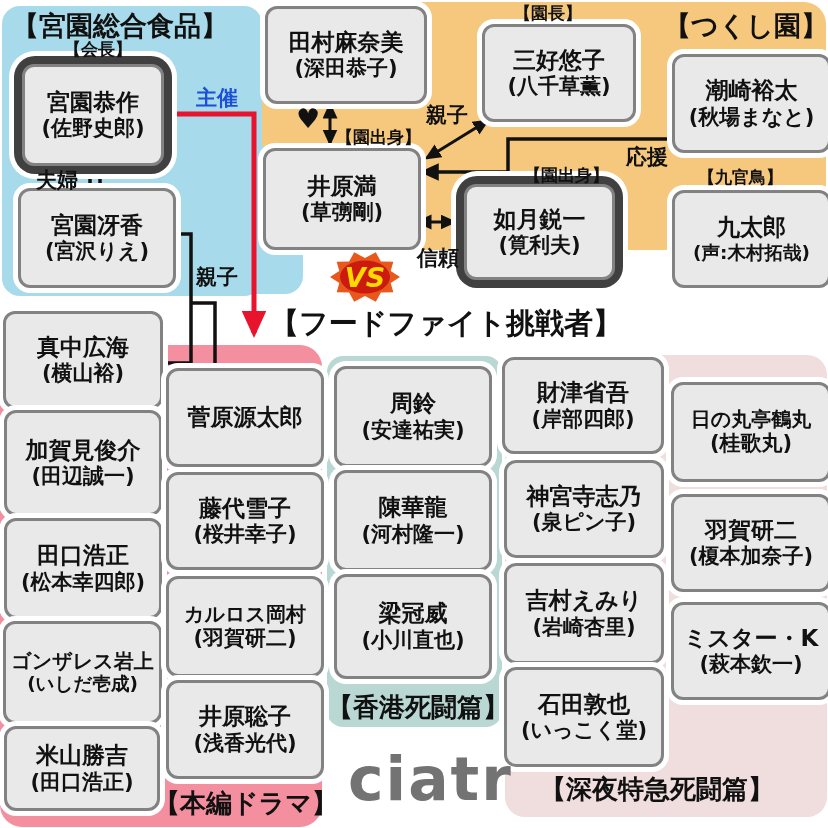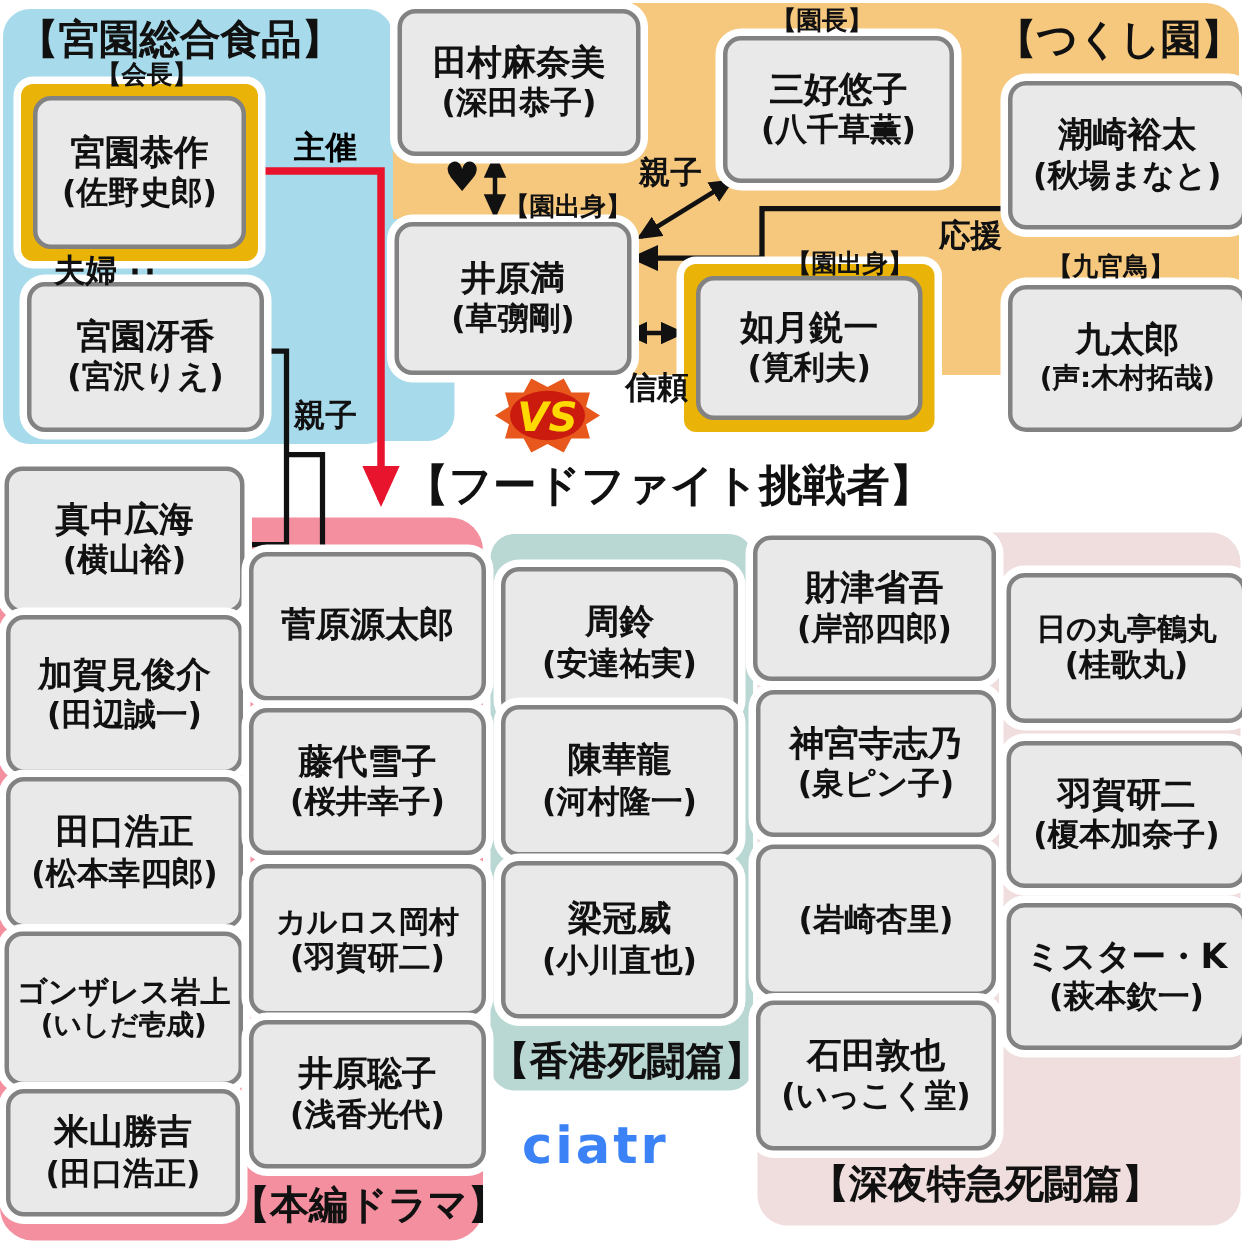--- a/index.html
+++ b/index.html
@@ -9,35 +9,35 @@
   .r-orange{left:262px;top:2px;width:564px;height:248px;background:#f6c87e;border-radius:22px;}
   .r-blueA{left:2px;top:6px;width:260px;height:290px;background:#a7daea;border-radius:18px;}
   .r-blueB{left:2px;top:146px;width:301px;height:148px;background:#a7daea;border-radius:18px;}
   .r-pink{left:0px;top:345px;width:322px;height:482px;background:#f48f9f;border-radius:22px;}
   .r-teal{left:327px;top:356px;width:175px;height:371px;background:#b9d7d3;border-radius:16px;}
   .r-pale{left:505px;top:355px;width:322px;height:462px;background:#f0dddd;border-radius:20px;}
   .wires{position:absolute;left:0;top:0;z-index:2;pointer-events:none;}
   .cbox{position:absolute;z-index:3;background:#e9e9e9;border:3px solid #828282;border-radius:12px;
         box-shadow:0 0 0 5px #ffffff;display:flex;flex-direction:column;align-items:center;
         justify-content:center;text-align:center;line-height:1.2;white-space:nowrap;}
-  .hl{position:absolute;z-index:3;background:#eab308;border-radius:8px;box-shadow:0 0 0 5px #ffffff;}
+  .hl{position:absolute;z-index:3;background:#404040;border-radius:21px;box-shadow:0 0 0 5px #ffffff;}
   .hl .cbox{position:absolute;inset:8px;box-shadow:none;}
   .cname{font-size:23px;}
   .cactor{font-size:21px;}
   .fs-s{font-size:20px;}
   .as{font-size:18.5px;}
   .lbl{position:absolute;z-index:4;white-space:nowrap;}
   .title{font-size:27px;}
   .role{font-size:17px;}
   .rel{font-size:21px;}
-  .red{color:#000000;}
+  .red{color:#1d4ed8;}
   .heading{font-size:29px;}
   .seclbl{font-size:26px;}
   .vs{position:absolute;z-index:5;}
-  .logo{position:absolute;z-index:4;font-size:34px;letter-spacing:2px;color:#3b82f6;}
+  .logo{position:absolute;z-index:4;font-size:60px;letter-spacing:2px;color:#737373;}
 </style>
 </head>
 <body>
 
 <div class="canvas">
 
   <div class="region r-orange"></div>
   <div class="region r-blueA"></div>
   <div class="region r-blueB"></div>
   <div class="region r-pink"></div>
@@ -160,21 +160,21 @@
   </div>
   <div class="cbox" style="left:166px;top:576px;width:152px;height:95px;">
     <div class="cname fs-s">カルロス岡村</div>
     <div class="cactor">(羽賀研二)</div>
   </div>
   <div class="cbox" style="left:166px;top:680px;width:152px;height:93px;">
     <div class="cname">井原聡子</div>
     <div class="cactor">(浅香光代)</div>
   </div>
 
-  <div class="cbox" style="left:334px;top:366px;width:152px;height:95px;margin-top:12px;">
+  <div class="cbox" style="left:334px;top:366px;width:152px;height:95px;">
     <div class="cname">周鈴</div>
     <div class="cactor">(安達祐実)</div>
   </div>
   <div class="cbox" style="left:334px;top:470px;width:152px;height:95px;">
     <div class="cname">陳華龍</div>
     <div class="cactor">(河村隆一)</div>
   </div>
   <div class="cbox" style="left:334px;top:574px;width:152px;height:99px;">
     <div class="cname">梁冠威</div>
     <div class="cactor">(小川直也)</div>
@@ -182,20 +182,21 @@
 
   <div class="cbox" style="left:502px;top:357px;width:156px;height:91px;">
     <div class="cname">財津省吾</div>
     <div class="cactor">(岸部四郎)</div>
   </div>
   <div class="cbox" style="left:504px;top:460px;width:154px;height:92px;">
     <div class="cname">神宮寺志乃</div>
     <div class="cactor">(泉ピン子)</div>
   </div>
   <div class="cbox" style="left:504px;top:563px;width:154px;height:95px;">
+    <div class="cname">吉村えみり</div>
     <div class="cactor">(岩崎杏里)</div>
   </div>
   <div class="cbox" style="left:504px;top:667px;width:154px;height:94px;">
     <div class="cname">石田敦也</div>
     <div class="cactor">(いっこく堂)</div>
   </div>
   <div class="cbox" style="left:671px;top:382px;width:154px;height:94px;">
     <div class="cname fs-s">日の丸亭鶴丸</div>
     <div class="cactor">(桂歌丸)</div>
   </div>

